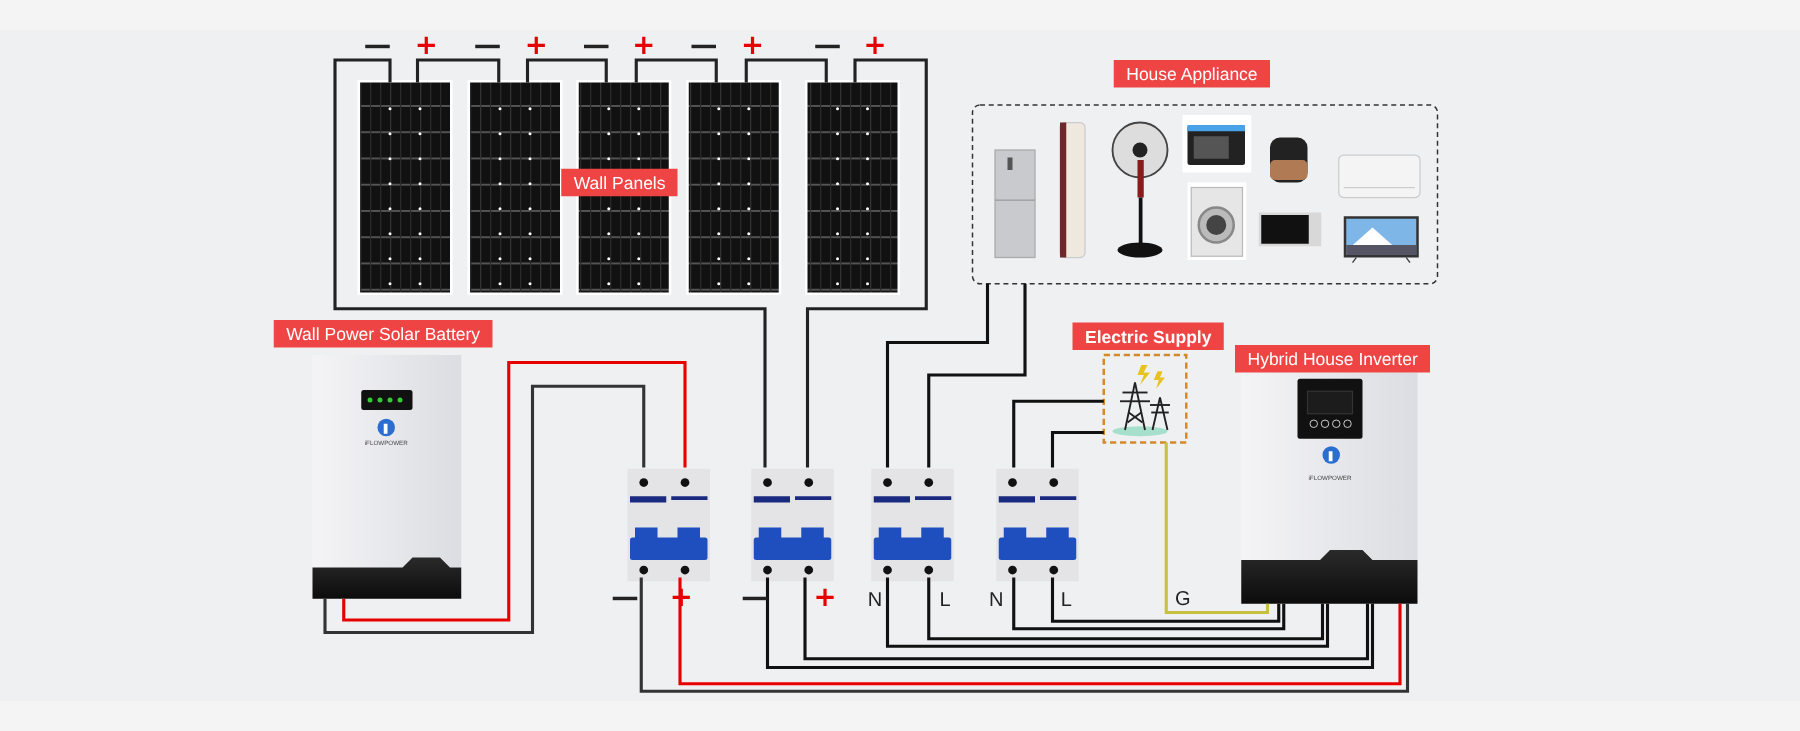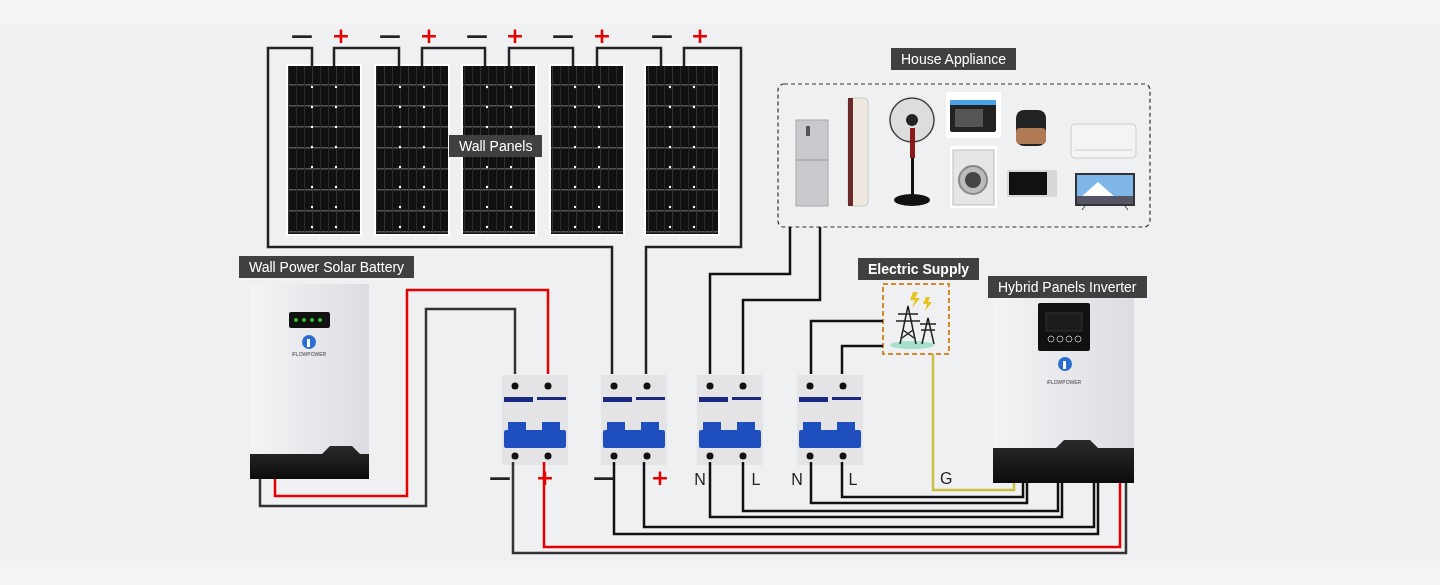--- a/index.html
+++ b/index.html
@@ -1,19 +1,19 @@
 <!DOCTYPE html>
 <html><head>
 <meta charset="utf-8">
 <style>
   html,body{margin:0;padding:0;}
   body{width:1440px;height:585px;background:#f4f4f4;position:relative;overflow:hidden;font-family:"Liberation Sans",sans-serif;}
   #stage{position:absolute;left:0;top:24px;width:1440px;height:537px;background:#eff0f2;}
   svg#diagram{position:absolute;left:0;top:0;}
-  .label{position:absolute;background:#404040;color:#fff;font-size:14px;line-height:22px;padding:0 10px;white-space:nowrap;}
+  .label{position:absolute;background:#ef4444;color:#fff;font-size:14px;line-height:22px;padding:0 10px;white-space:nowrap;}
   .pol{font-family:"DejaVu Sans",sans-serif;font-weight:bold;font-size:22px;}
   .term{font-family:"Liberation Sans",sans-serif;font-size:16px;fill:#222;}
 </style>
 </head>
 <body>
 
 <div id="stage">
 <svg id="diagram" width="1440" height="537" viewBox="0 24 1440 537" xmlns="http://www.w3.org/2000/svg">
   <defs>
     <pattern id="cells" width="24" height="21" patternUnits="userSpaceOnUse">
@@ -351,16 +351,16 @@
         <text x="700" y="485" text-anchor="middle" class="term" fill="#222">N</text>
         <text x="756" y="485" text-anchor="middle" class="term" fill="#222">L</text>
         <text x="797" y="485" text-anchor="middle" class="term" fill="#222">N</text>
         <text x="853" y="485" text-anchor="middle" class="term" fill="#222">L</text>
       </g>
   <text class="term" x="940" y="484">G</text>
 </svg>
 
 <div class="label" style="left:449px;top:111px;">Wall Panels</div>
 <div class="label" style="left:891px;top:24px;">House Appliance</div>
-<div class="label" style="left:219px;top:232px;margin-left:20px;">Wall Power Solar Battery</div>
+<div class="label" style="left:219px;top:232px;">Wall Power Solar Battery</div>
 <div class="label" style="left:858px;top:234px;font-weight:bold;">Electric Supply</div>
-<div class="label" style="left:988px;top:252px;">Hybrid Panels Inverter</div>
+<div class="label" style="left:988px;top:252px;">Hybrid House Inverter</div>
 </div>
 
 </body></html>

